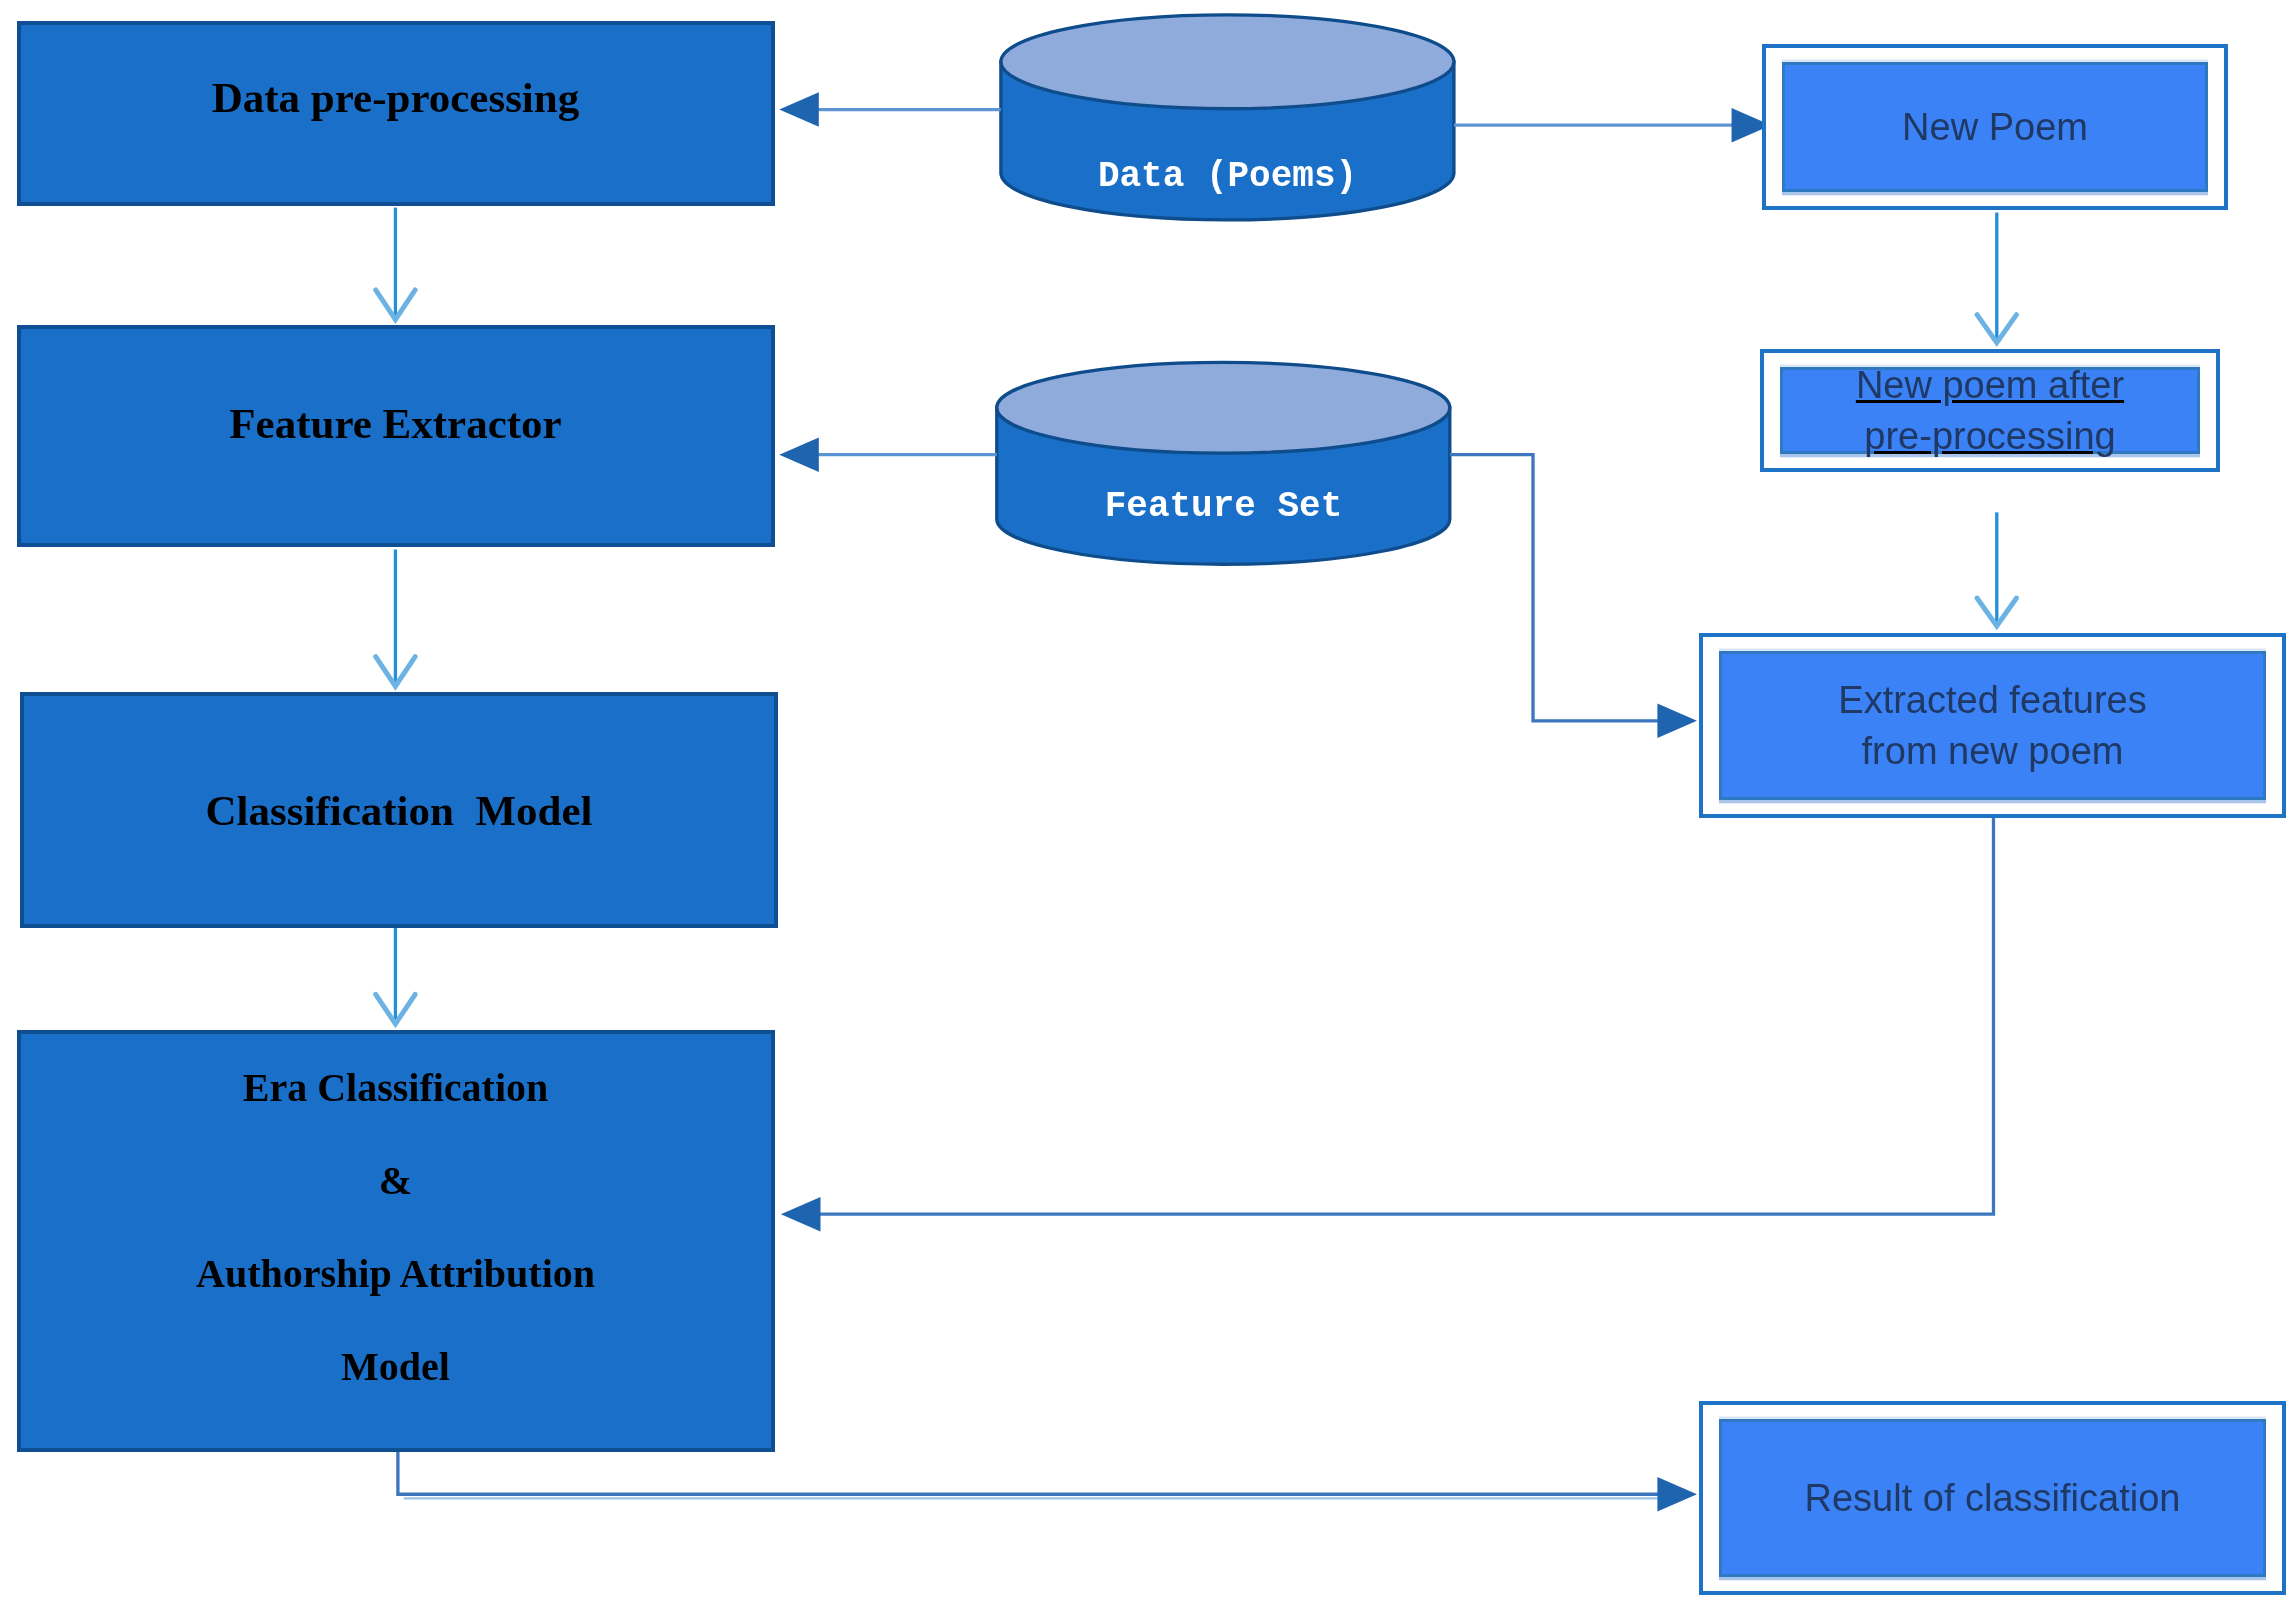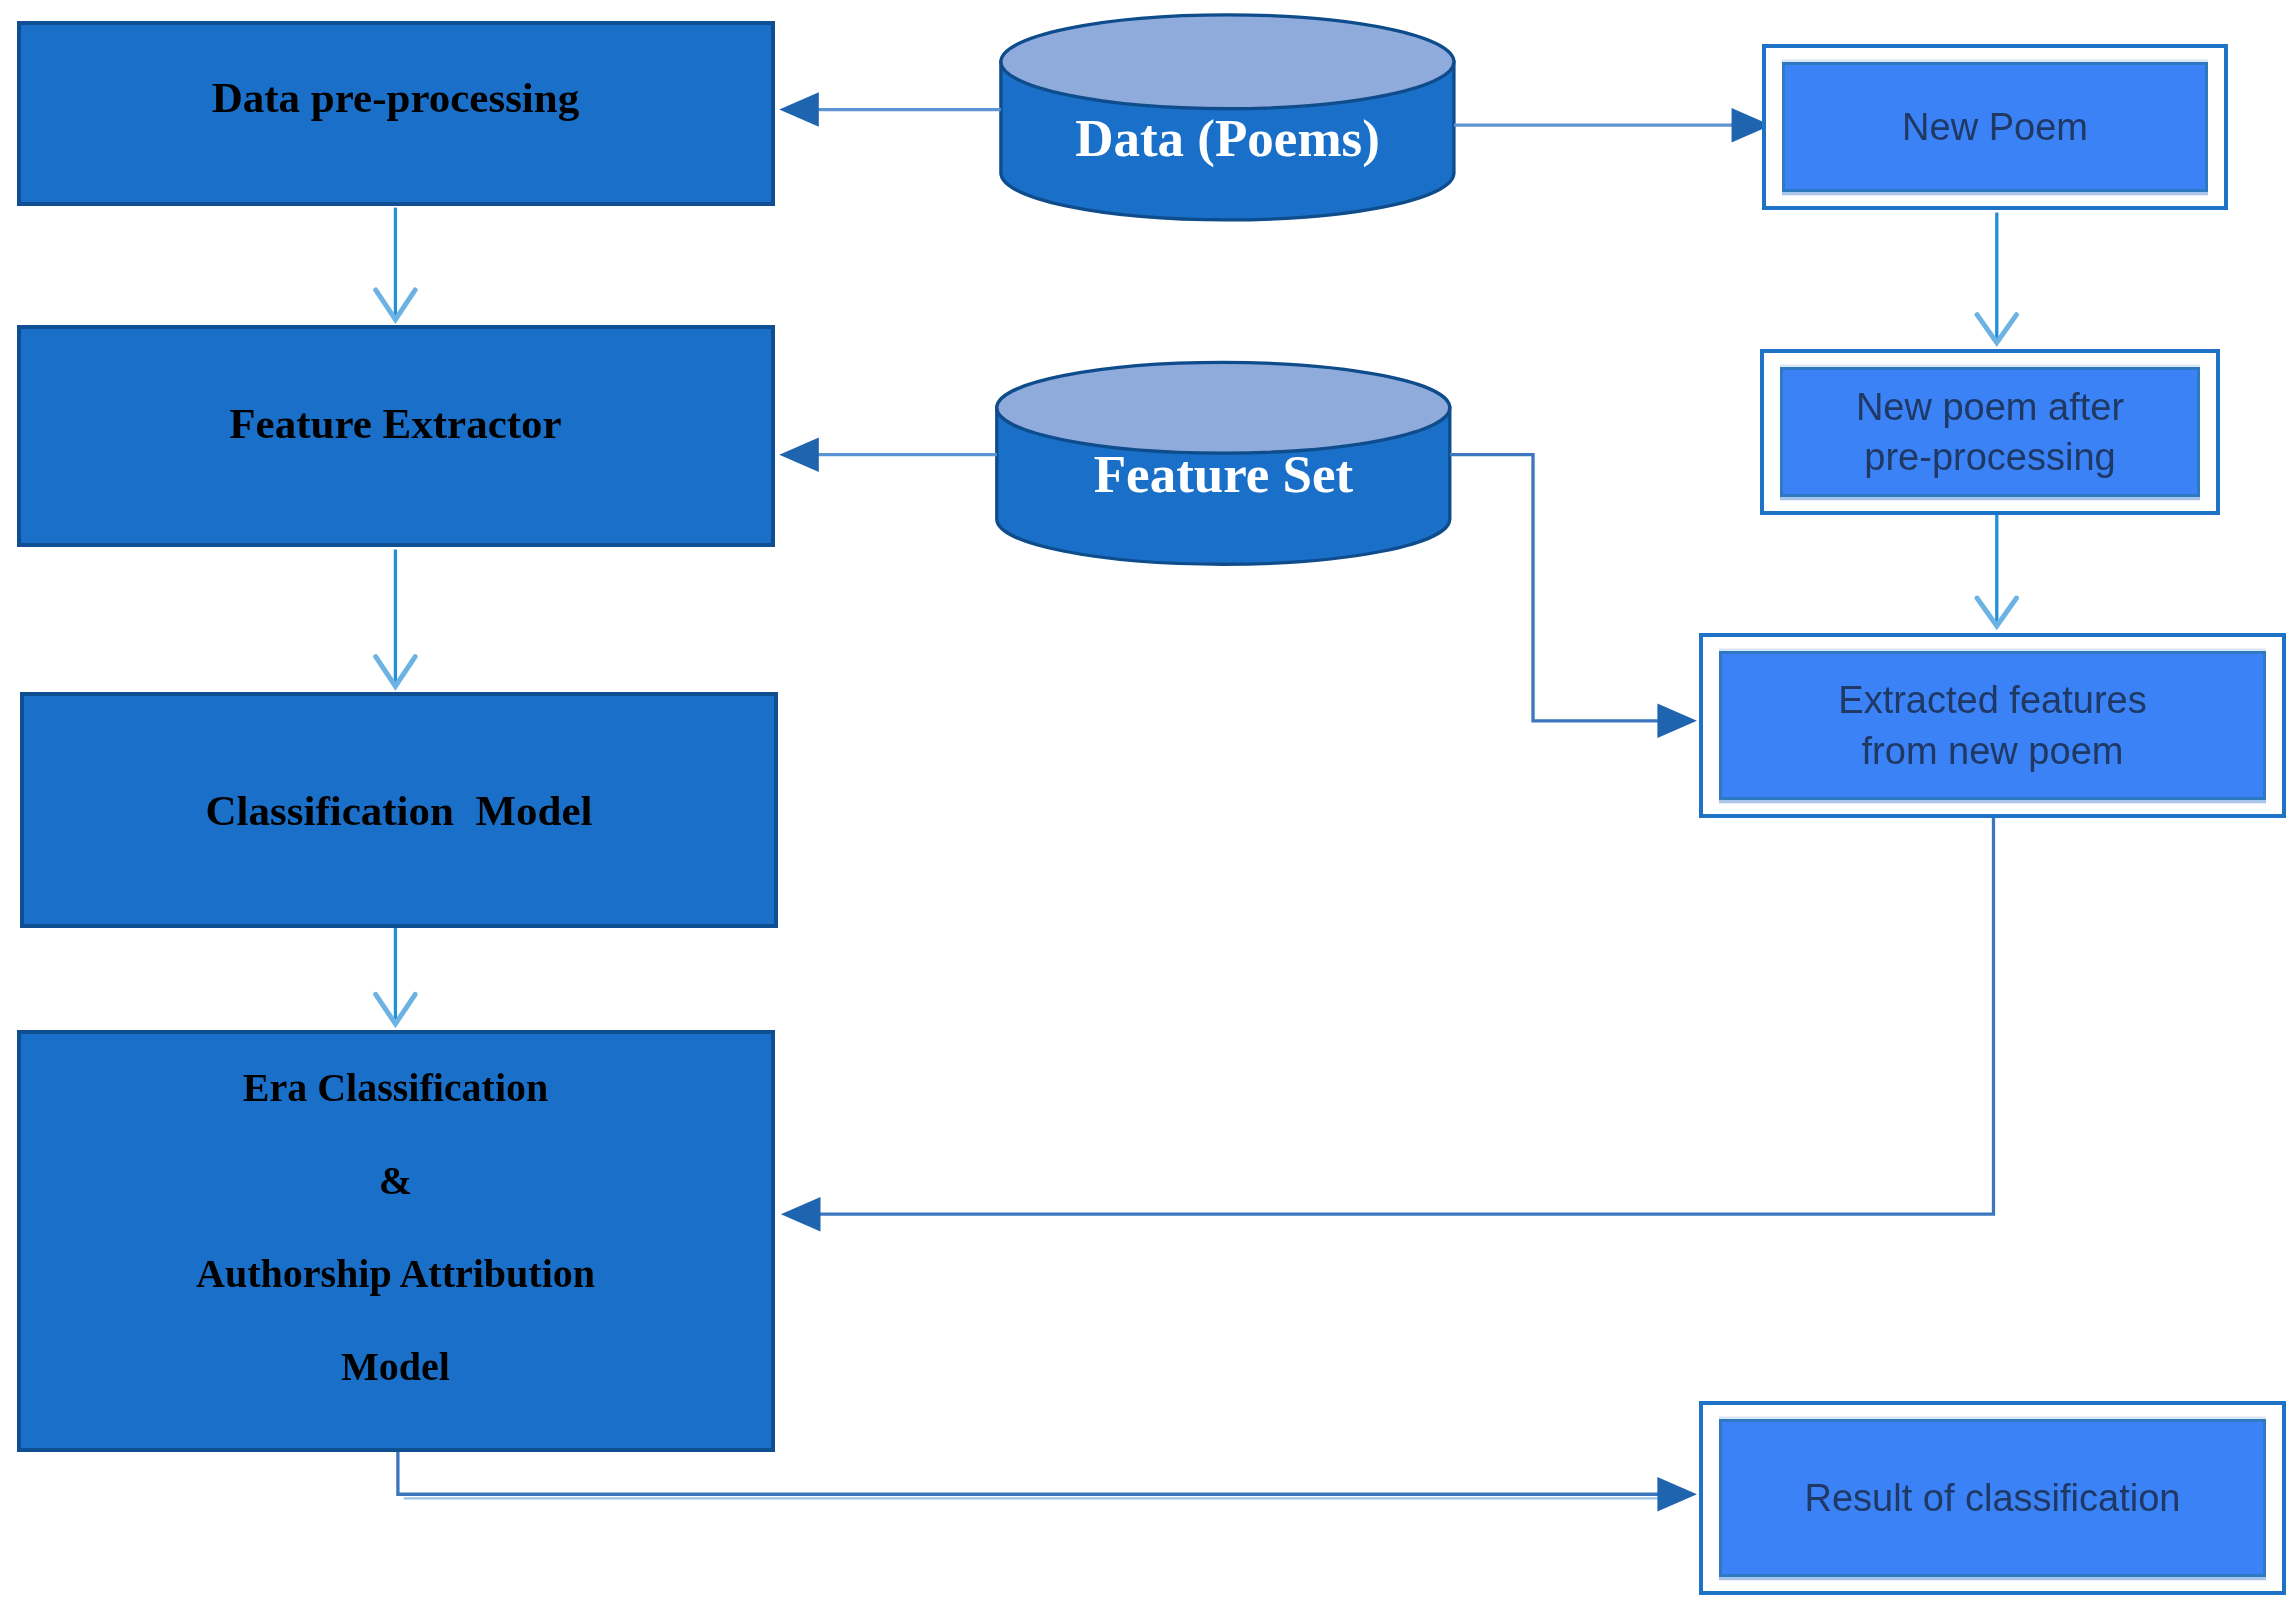--- a/index.html
+++ b/index.html
@@ -38,26 +38,26 @@
     justify-content: space-between;
     padding: 30px 8.2px 58px 8.2px;
     font-size: 40px;
   }
   .era-line { text-align: left; }
 
   
   .cyl-label {
     position: absolute;
     display: flex;
-    align-items: center;
+    align-items: flex-end;
     justify-content: center;
     color: #ffffff;
-    font-family: Liberation Serif, serif;
+    font-family: Liberation Mono, monospace;
     font-weight: 700;
-    font-size: 53px;
+    font-size: 36px;
     text-align: center;
   }
   #lbl-datapoems { left: 1001px; top: 78px;  width: 453px; height: 119px; }
   #lbl-featset   { left: 997px; top: 420px; width: 453px; height: 107px; }
 
   
   .io-box {
     position: absolute;
     background: #ffffff;
     border: 4.1px solid #1e73c6;
@@ -73,21 +73,21 @@
     flex-direction: column;
     align-items: center;
     justify-content: center;
     color: #1f3864;
     font-size: 38px;
     line-height: 1.32;
     text-align: right;
     background: #3b82f6;
   }
   #box-newpoem   { left: 1762px; top: 44px;   width: 466px; height: 166px; }
-  #box-newpre    { left: 1760px; top: 349px;  width: 460px; height: 166px; }
+  #box-newpre    { left: 1760px; top: 349px;  width: 460px; height: 123px; text-decoration: underline; }
   #box-extracted { left: 1699px; top: 633px;  width: 587px; height: 185px; }
   #box-result    { left: 1699px; top: 1401px; width: 587px; height: 194px; }
 </style>
 </head>
 <body>
 
 <div id="canvas">
 
   <svg id="wires" viewBox="0 0 2786 1946" xmlns="http://www.w3.org/2000/svg">
 

